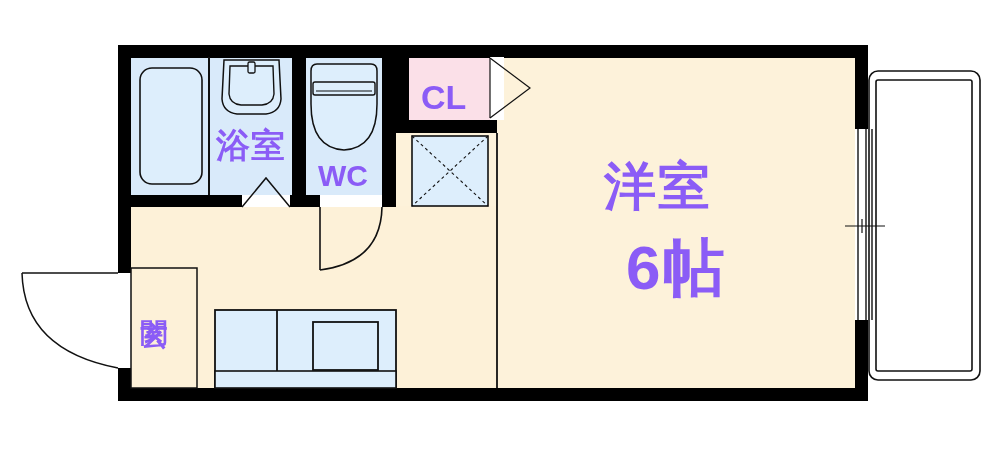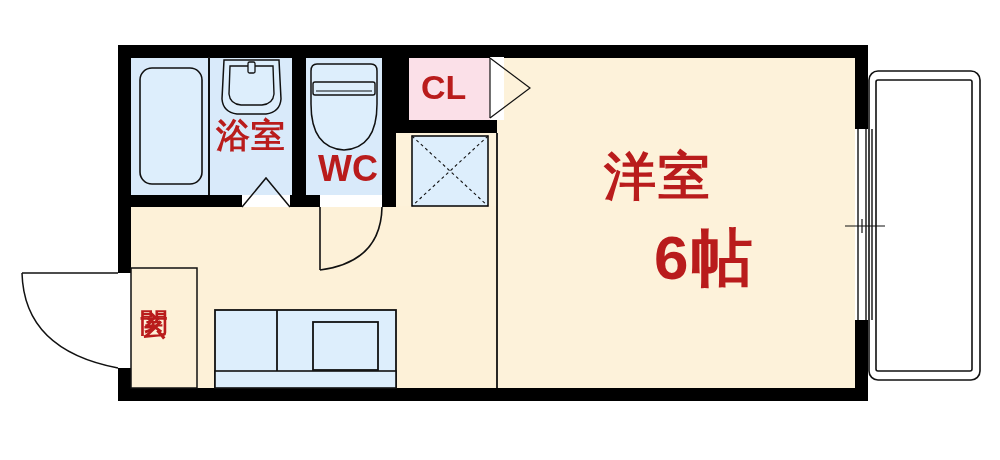--- a/index.html
+++ b/index.html
@@ -1,23 +1,23 @@
 <!DOCTYPE html>
 <html><head>
 <meta charset="utf-8">
 <style>
   html,body{margin:0;padding:0;background:#ffffff;}
   body{font-family:"Liberation Sans","DejaVu Sans",sans-serif;}
   #plan{position:relative;width:1000px;height:460px;background:#ffffff;overflow:hidden;}
   #plan svg{position:absolute;left:0;top:0;}
-  .lbl{position:absolute;color:#b91c1c;font-weight:700;line-height:1.0;white-space:pre;}
+  .lbl{position:absolute;color:#8b5cf6;font-weight:700;line-height:1.0;white-space:pre;margin-top:10px;}
   .lbl-yoshitsu{font-size:52px;letter-spacing:2px;}
   .lbl-yoshitsu2{font-size:62px;letter-spacing:2px;}
   .lbl-yokushitsu{font-size:34px;letter-spacing:1px;}
-  .lbl-wc{font-size:36px;font-weight:700;}
+  .lbl-wc{font-size:30px;font-weight:700;}
   .lbl-cl{font-size:34px;font-weight:700;}
   .lbl-genkan{font-size:27px;letter-spacing:1px;}
 </style>
 </head>
 <body>
 
 <div id="plan">
 
   <svg width="1000" height="460" viewBox="0 0 1000 460">
 
@@ -159,17 +159,17 @@
   </svg>
 
   <div class="lbl lbl-yokushitsu" style="left:216px; top:118px;">浴室</div>
 
   <div class="lbl lbl-wc" style="left:318px; top:151px;">WC</div>
 
   <div class="lbl lbl-cl" style="left:421px; top:70px;">CL</div>
 
   <div class="lbl lbl-yoshitsu" style="left:604px; top:150px;">洋室</div>
 
-  <div class="lbl lbl-yoshitsu2" style="left:654px; top:227px;">6帖</div>
+  <div class="lbl lbl-yoshitsu2" style="left:626px; top:227px;">6帖</div>
 
   <div class="lbl lbl-genkan" style="left:140px; top:288px; writing-mode:vertical-rl; text-orientation:upright;">玄関</div>
 
 </div>
 
 </body></html>

